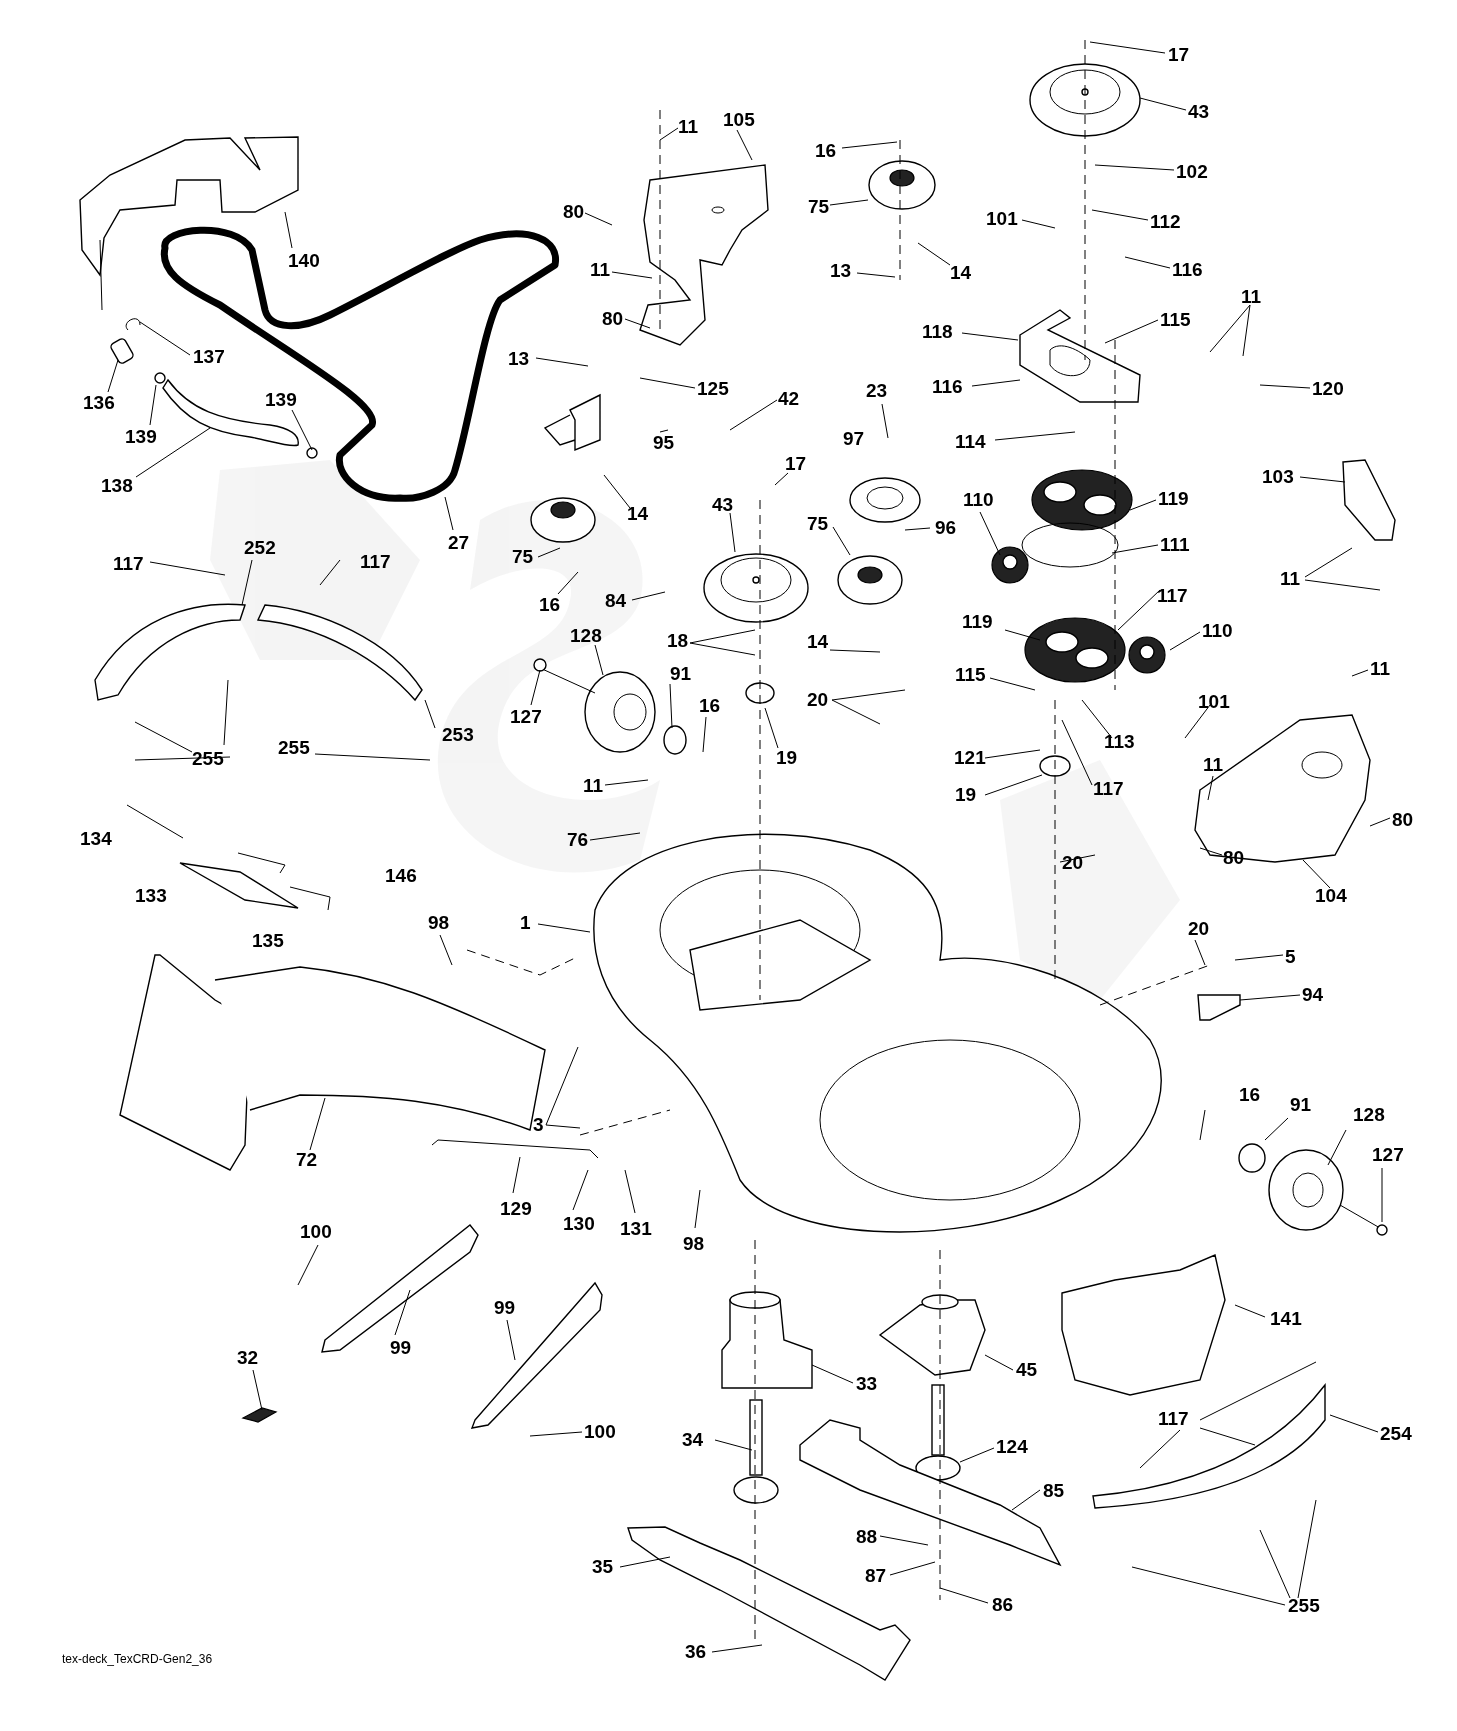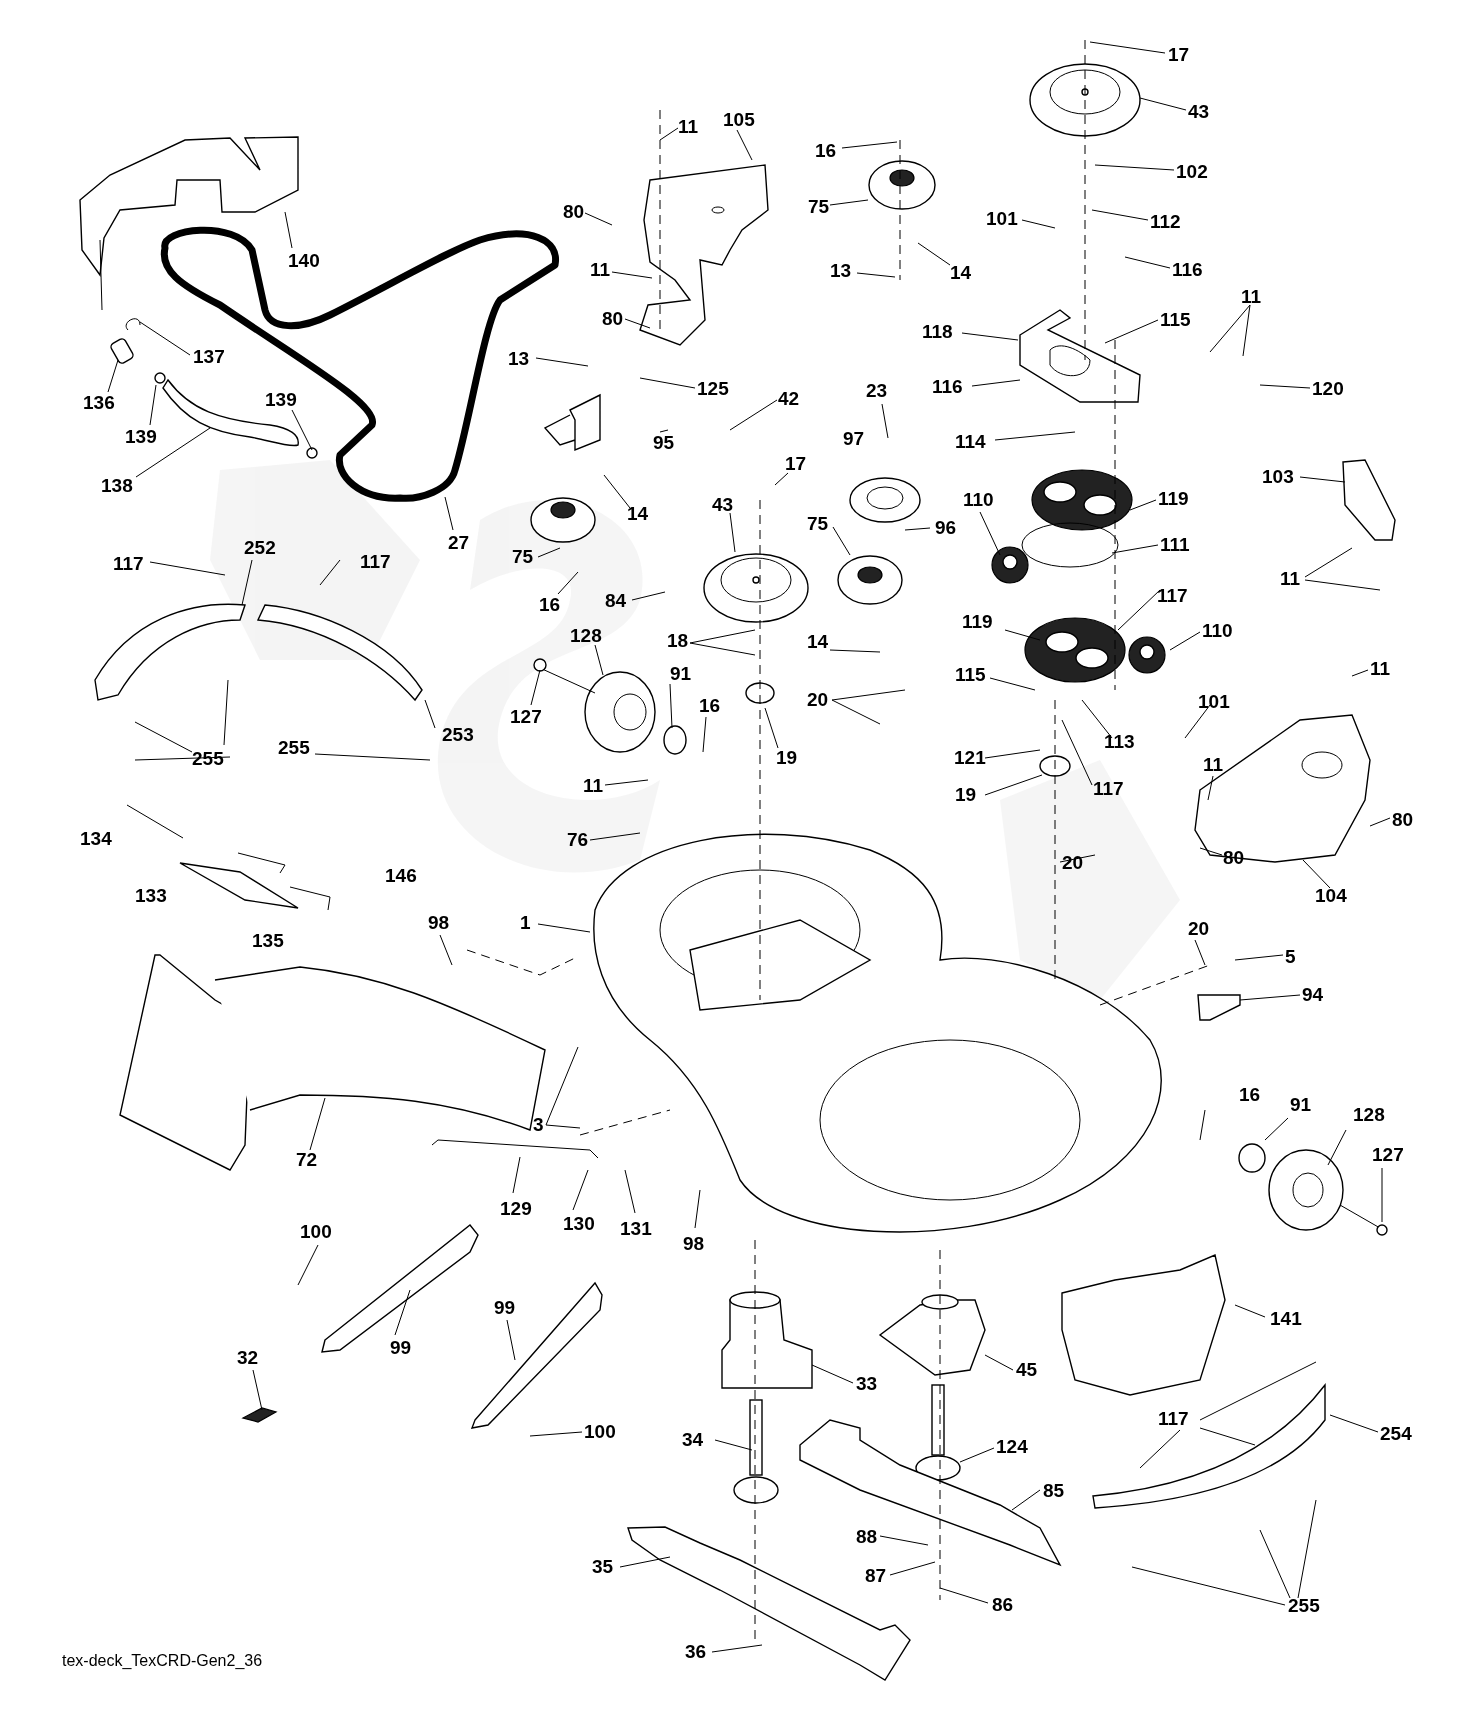--- a/index.html
+++ b/index.html
@@ -7,21 +7,21 @@
            font-family: "Liberation Sans", sans-serif; }
     #diagram { position: absolute; left: 0; top: 0; width: 1457px; height: 1731px; }
     .part { fill: #ffffff; stroke: #000; stroke-width: 1.4; }
     .part-dark { fill: #222; stroke: #000; stroke-width: 1.2; }
     .belt { fill: none; stroke: #000; stroke-width: 7; stroke-linejoin: round; stroke-linecap: round; }
     .thin { fill: none; stroke: #000; stroke-width: 1; }
     .dash { fill: none; stroke: #000; stroke-width: 1; stroke-dasharray: 9 6; }
     .leader { stroke: #000; stroke-width: 1; fill: none; }
     .callout { font-family: "Liberation Sans", sans-serif; font-weight: bold; font-size: 19px; fill: #000; }
     .watermark { fill: #ececec; }
-    .footer { position: absolute; left: 62px; top: 1652px; font-size: 16px; color: #000;
+    .footer { position: absolute; left: 62px; top: 1652px; font-size: 12px; color: #000;
               font-family: "Liberation Sans", sans-serif; }
   </style>
 </head>
 <body>
 
 <svg id="diagram" viewBox="0 0 1457 1731" xmlns="http://www.w3.org/2000/svg">
 
   <g opacity="0.55">
     <path class="watermark" d="M220 470 L330 460 L420 560 L370 660 L260 660 L210 560 Z"></path>
     <path class="watermark" d="M480 520 C560 470 660 520 640 600 C620 660 520 640 500 720 C480 800 600 820 660 780 L640 860 C540 900 420 840 440 740 C460 650 560 660 570 600 C580 560 520 560 470 590 Z"></path>

